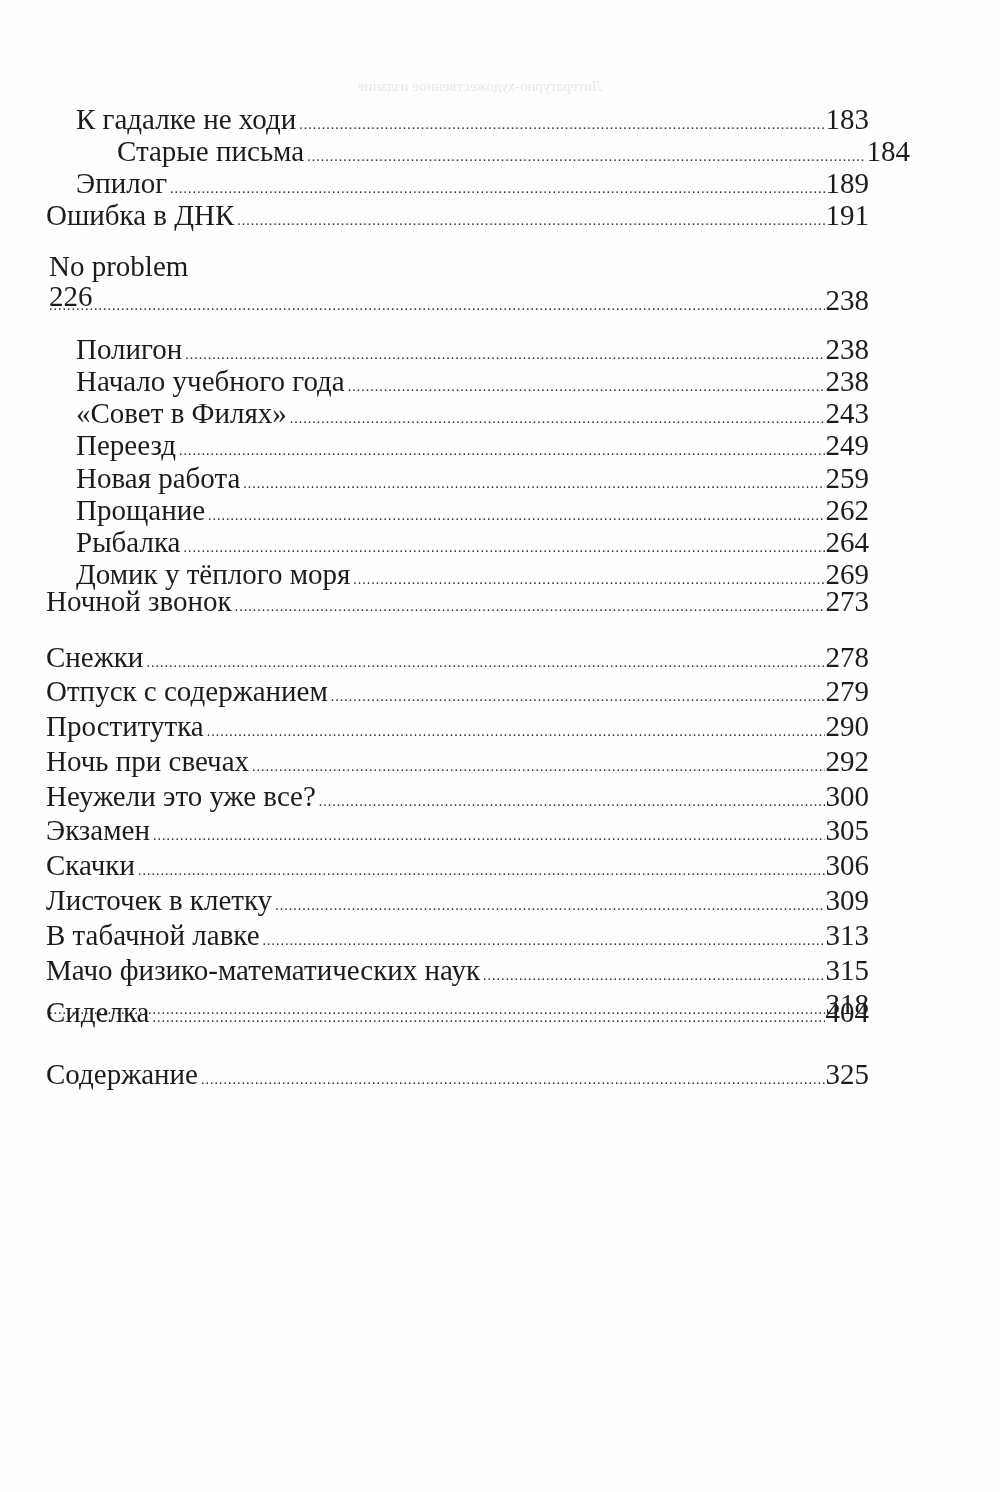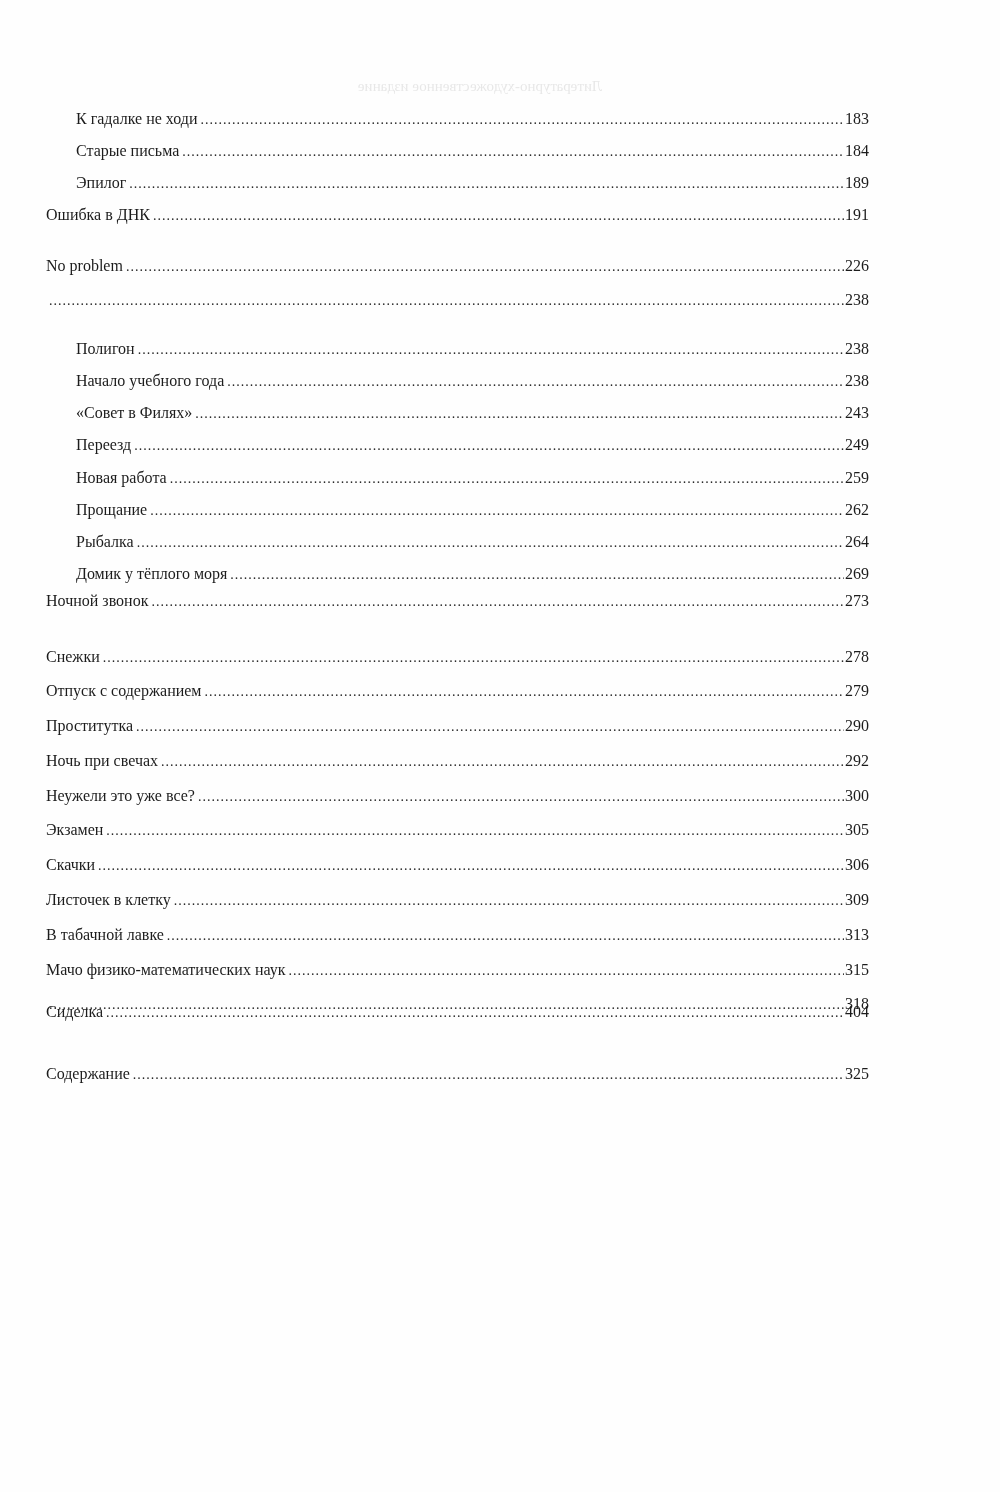--- a/index.html
+++ b/index.html
@@ -40,21 +40,21 @@
       top: 0;
       width: 823px;
     }
     .entry {
       position: absolute;
       left: 0;
       width: 823px;
       display: flex;
       align-items: baseline;
       white-space: nowrap;
-      font-size: 16px;
+      font-size: 29px;
       line-height: 30px;
       height: 30px;
     }
     .entry.sub {
       left: 30px;
       width: 793px;
     }
     .entry .title {
       flex: 0 0 auto;
     }
@@ -82,36 +82,36 @@
 <div class="page">
   <div class="show-through">Литературно-художественное издание</div>
 
   <div class="toc" id="toc">
 
   <div class="entry sub" style="top: 104px;">
         <span class="title">К гадалке не ходи</span>
         <span class="leader"></span>
         <span class="page-num">183</span>
       </div>
-      <div class="entry sub" style="top: 136px;">
+      <div class="entry sub" style="top: 136px; margin-left: 41px;">
         <span class="title">Старые письма</span>
         <span class="leader"></span>
         <span class="page-num">184</span>
       </div>
       <div class="entry sub" style="top: 168px;">
         <span class="title">Эпилог</span>
         <span class="leader"></span>
         <span class="page-num">189</span>
       </div>
       <div class="entry" style="top: 200px;">
         <span class="title">Ошибка в ДНК</span>
         <span class="leader"></span>
         <span class="page-num">191</span>
       </div>
-      <div class="entry" style="top: 251px;">
+      <div class="entry" style="top: 251px; flex-direction: column;">
         <span class="title">No problem</span>
         <span class="leader"></span>
         <span class="page-num">226</span>
       </div>
       <div class="entry" style="top: 285px;">
         <span class="leader"></span>
         <span class="page-num">238</span>
       </div>
       <div class="entry sub" style="top: 334px;">
         <span class="title">Полигон</span>

